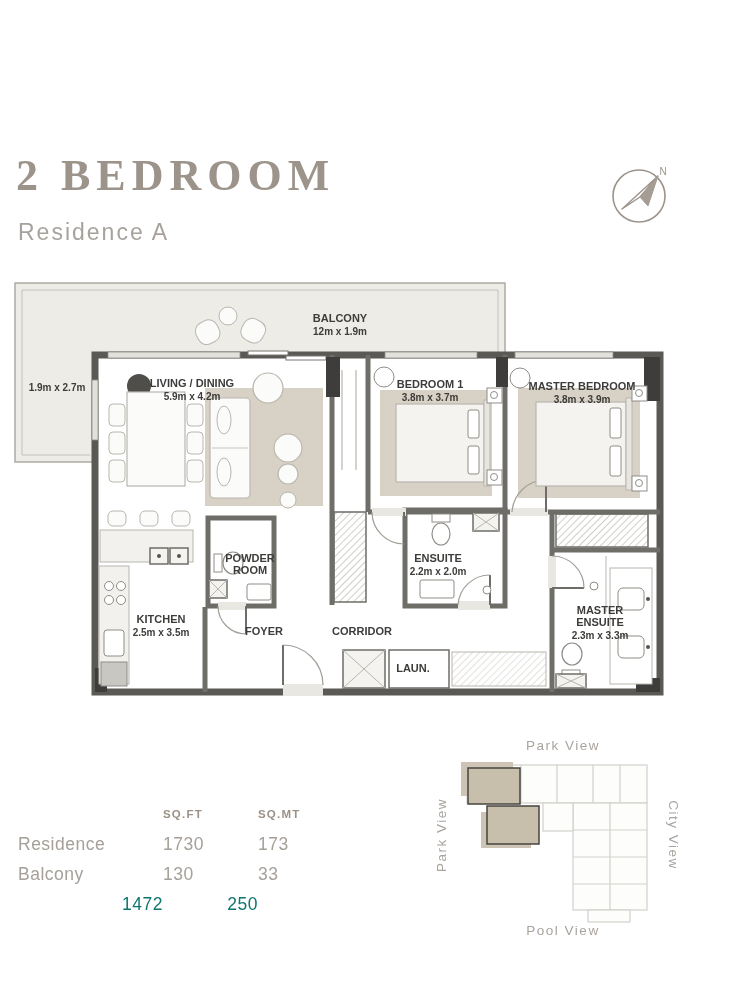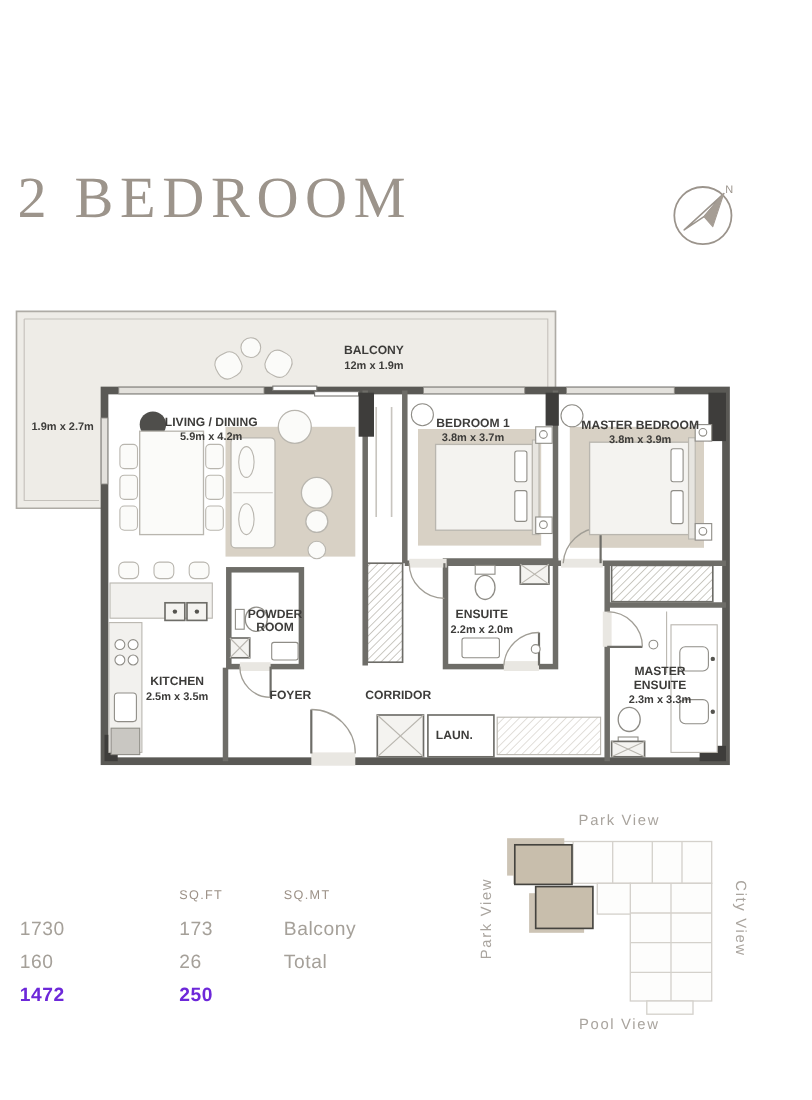--- a/index.html
+++ b/index.html
@@ -1,51 +1,52 @@
 <!DOCTYPE html>
 <html><head>
 <meta charset="utf-8">
 <style>
   html,body{margin:0;padding:0;background:#ffffff;}
   .page{position:relative;width:738px;height:1000px;background:#ffffff;overflow:hidden;
         font-family:"Liberation Sans",sans-serif;}
   .title{position:absolute;left:16px;top:150px;font-family:"Liberation Serif",serif;
-         font-size:53px;font-weight:400;letter-spacing:6px;color:#9c948b;}
+         font-size:44px;font-weight:700;letter-spacing:6px;color:#9c948b;}
   .subtitle{position:absolute;left:18px;top:219px;font-size:23px;letter-spacing:2px;color:#a8a29c;}
   .compass{position:absolute;left:606px;top:158px;}
   .plan-svg{position:absolute;left:0;top:275px;}
   .map-svg{position:absolute;left:436px;top:735px;}
 
   
   .rlabel{font:bold 11px "Liberation Sans",sans-serif;fill:#3d3c3a;text-anchor:middle;}
   .rdim{font:bold 10px "Liberation Sans",sans-serif;fill:#3d3c3a;text-anchor:middle;}
   .mlabel{font:13.5px "Liberation Sans",sans-serif;fill:#a9a49e;letter-spacing:1.5px;text-anchor:middle;}
 
   
   .area-table{position:absolute;left:18px;top:799px;display:grid;
               grid-template-columns:145px 95px 90px;grid-auto-rows:30px;
               align-items:center;color:#a5a099;font-size:17.5px;letter-spacing:0.5px;}
-  .area-table .hdr{font-size:11.5px;font-weight:normal;letter-spacing:1.2px;color:#9c9187;}
-  .area-table .strong{font-weight:bold;color:#6d28d9;}
+  .area-table .hdr{font-size:11.5px;font-weight:bold;letter-spacing:1.2px;color:#9c9187;}
+  .area-table .strong{font-weight:normal;color:#0f766e;text-align:right;}
 
   svg .wall{stroke:#5a5955;fill:none;}
   svg .iwall{stroke:#6e6d68;stroke-width:5;fill:none;}
   svg .furn{stroke:#b9b6af;fill:#fbfbf9;}
   svg .fix{stroke:#8f8d87;fill:#ffffff;}
   svg .doorarc{stroke:#a19e96;stroke-width:1.2;fill:none;}
   svg .doorleaf{stroke:#6e6d68;stroke-width:2;}
   svg .shaft{stroke:#6e6d68;stroke-width:1.5;fill:#f4f3f0;}
   svg .shx{stroke:#b9b6af;stroke-width:1;}
 </style>
 </head>
 <body>
 
 <div class="page">
 
   <div class="title">2 BEDROOM</div>
+  <div class="subtitle">Residence A</div>
 
   <svg class="compass" width="70" height="70" viewBox="0 0 70 70">
     <circle cx="33" cy="38" r="26" fill="none" stroke="#9b948c" stroke-width="1.6"></circle>
     <path d="M52,18 L16,51 L34,39 Z" fill="#ffffff" stroke="#9b948c" stroke-width="1.4" stroke-linejoin="round"></path>
     <path d="M52,18 L34,39 L42,48 Z" fill="#a59d94" stroke="#a59d94" stroke-width="1" stroke-linejoin="round"></path>
     <text x="57" y="17" style="font:10px 'Liberation Sans',sans-serif;fill:#9b948c;text-anchor:middle">N</text>
   </svg>
 
   <svg class="plan-svg" width="738" height="440" viewBox="0 275 738 440">
     <defs>
@@ -260,28 +261,28 @@
       <text x="600" y="639" class="rdim">2.3m x 3.3m</text>
       <text x="413" y="672" class="rlabel">LAUN.</text>
     </g>
   </svg>
 
   <div class="area-table">
     <div></div>
     <div class="hdr">SQ.FT</div>
     <div class="hdr">SQ.MT</div>
 
+    <div>Residence</div>
     <div>1730</div>
     <div>173</div>
 
     <div>Balcony</div>
-    <div>160</div>
-    <div>26</div>
-
-    <div>Total</div>
+    <div>130</div>
+    <div>33</div>
+
     <div class="strong">1472</div>
     <div class="strong">250</div>
   </div>
 
   <svg class="map-svg" width="302" height="215" viewBox="436 735 302 215">
     <g fill="#fdfdfc" stroke="#d4d1cb" stroke-width="1.2">
       <rect x="467" y="765" width="180" height="38"></rect>
       <line x1="521" y1="765" x2="521" y2="803"></line>
       <line x1="557" y1="765" x2="557" y2="803"></line>
       <line x1="593" y1="765" x2="593" y2="803"></line>

